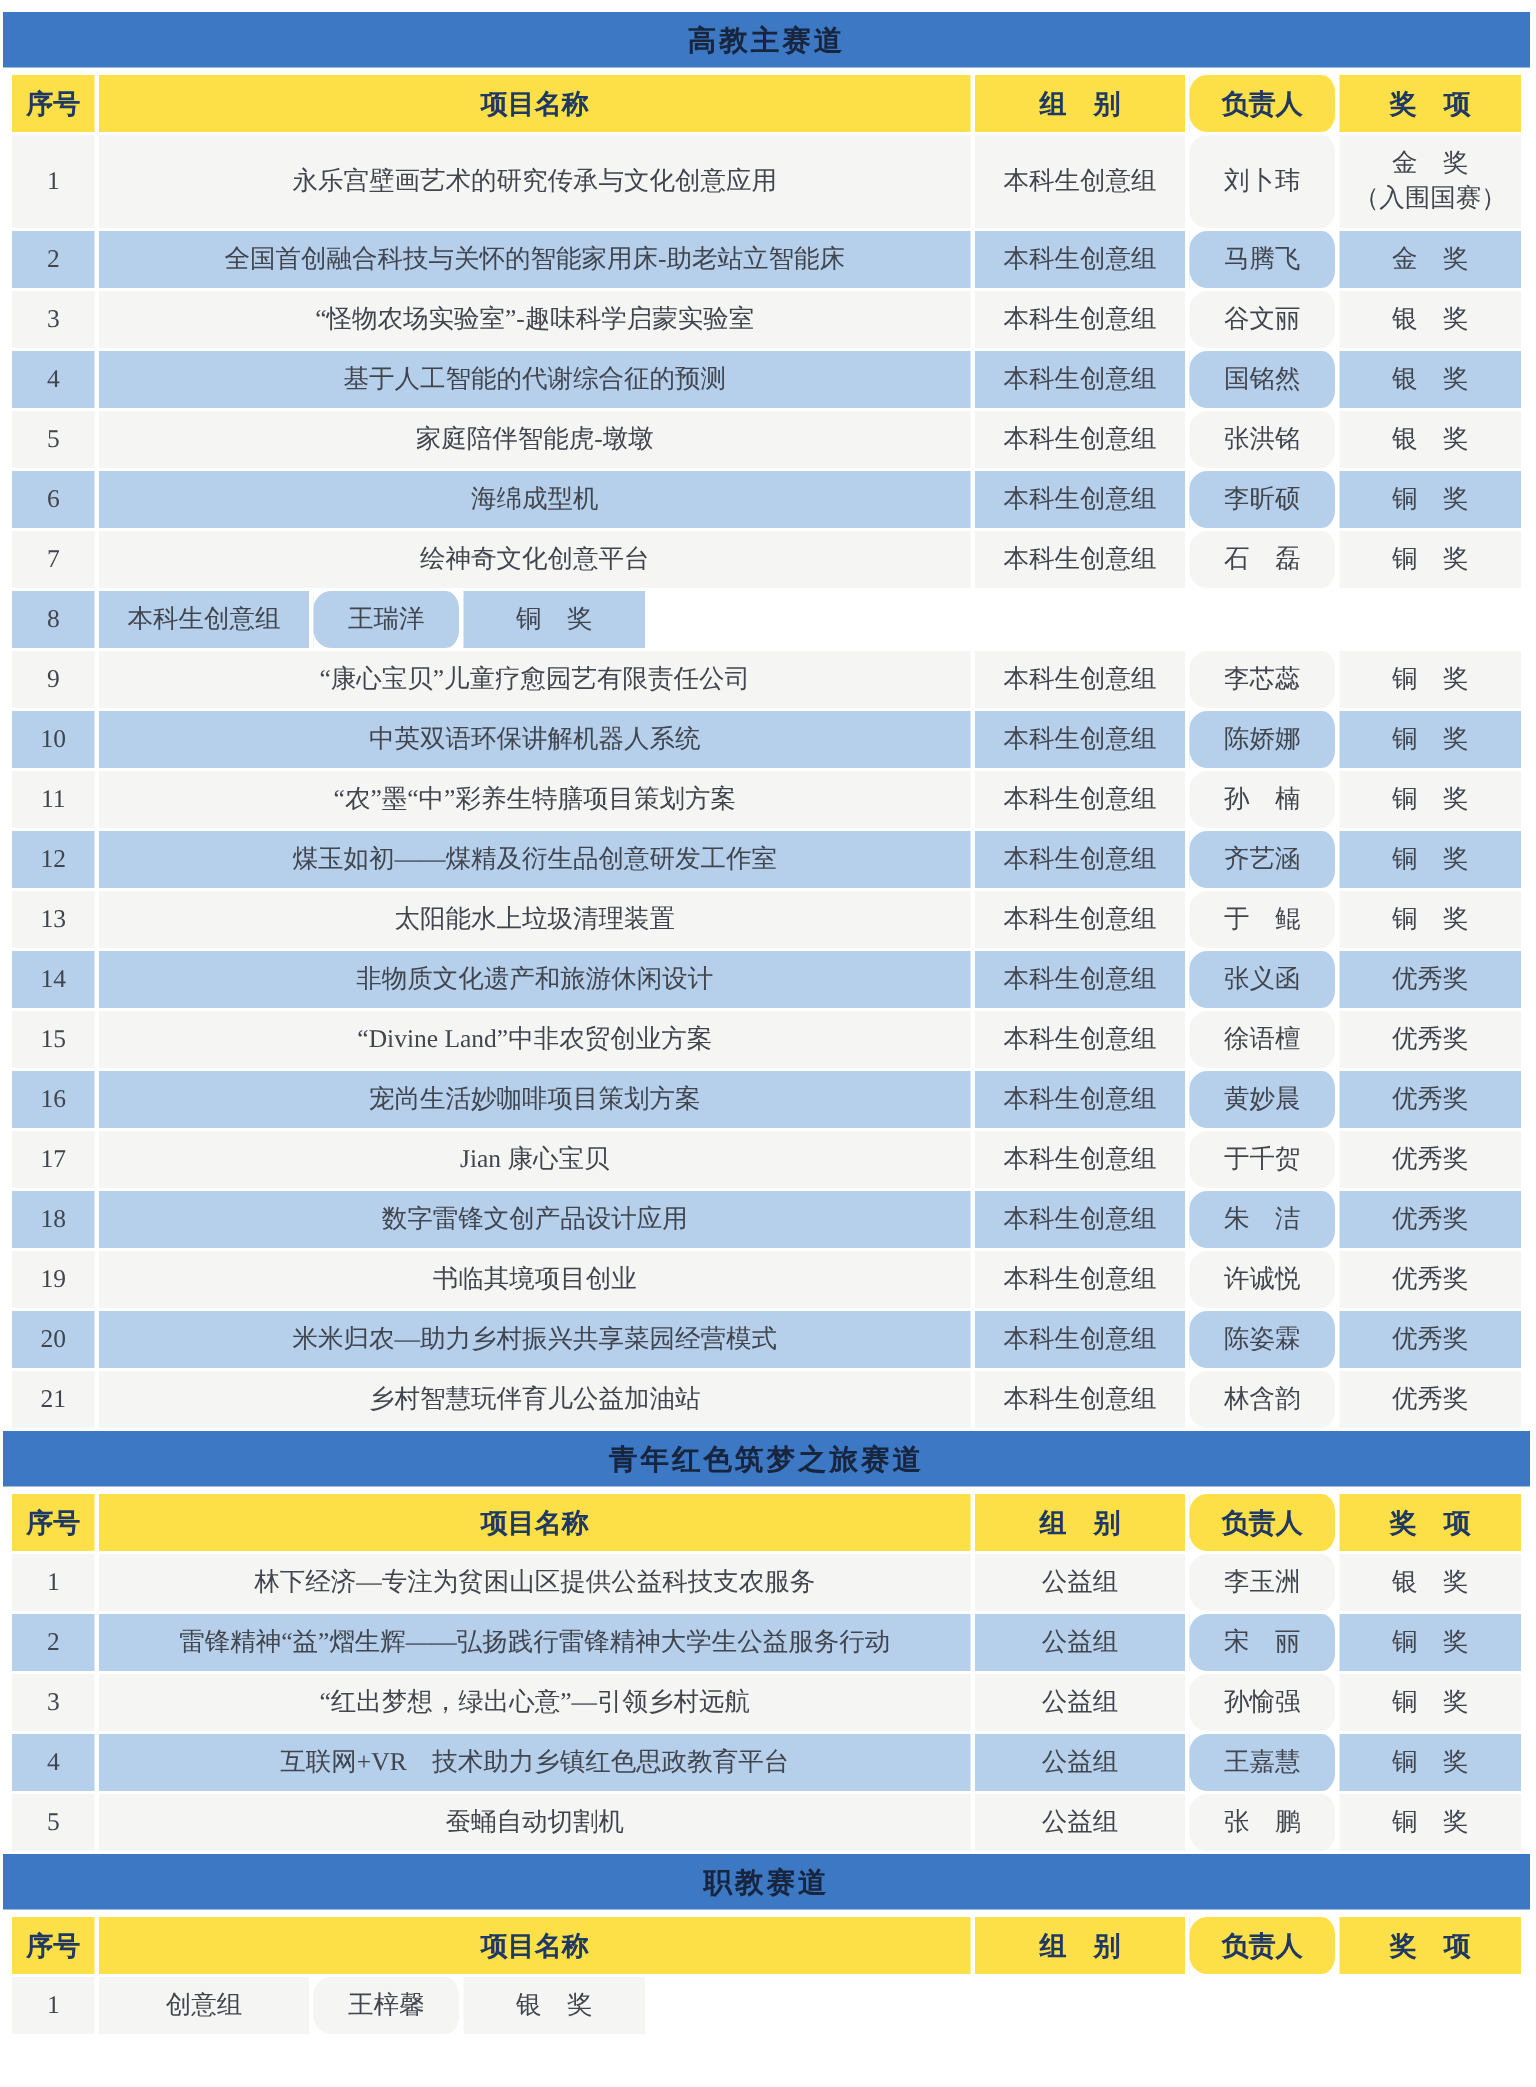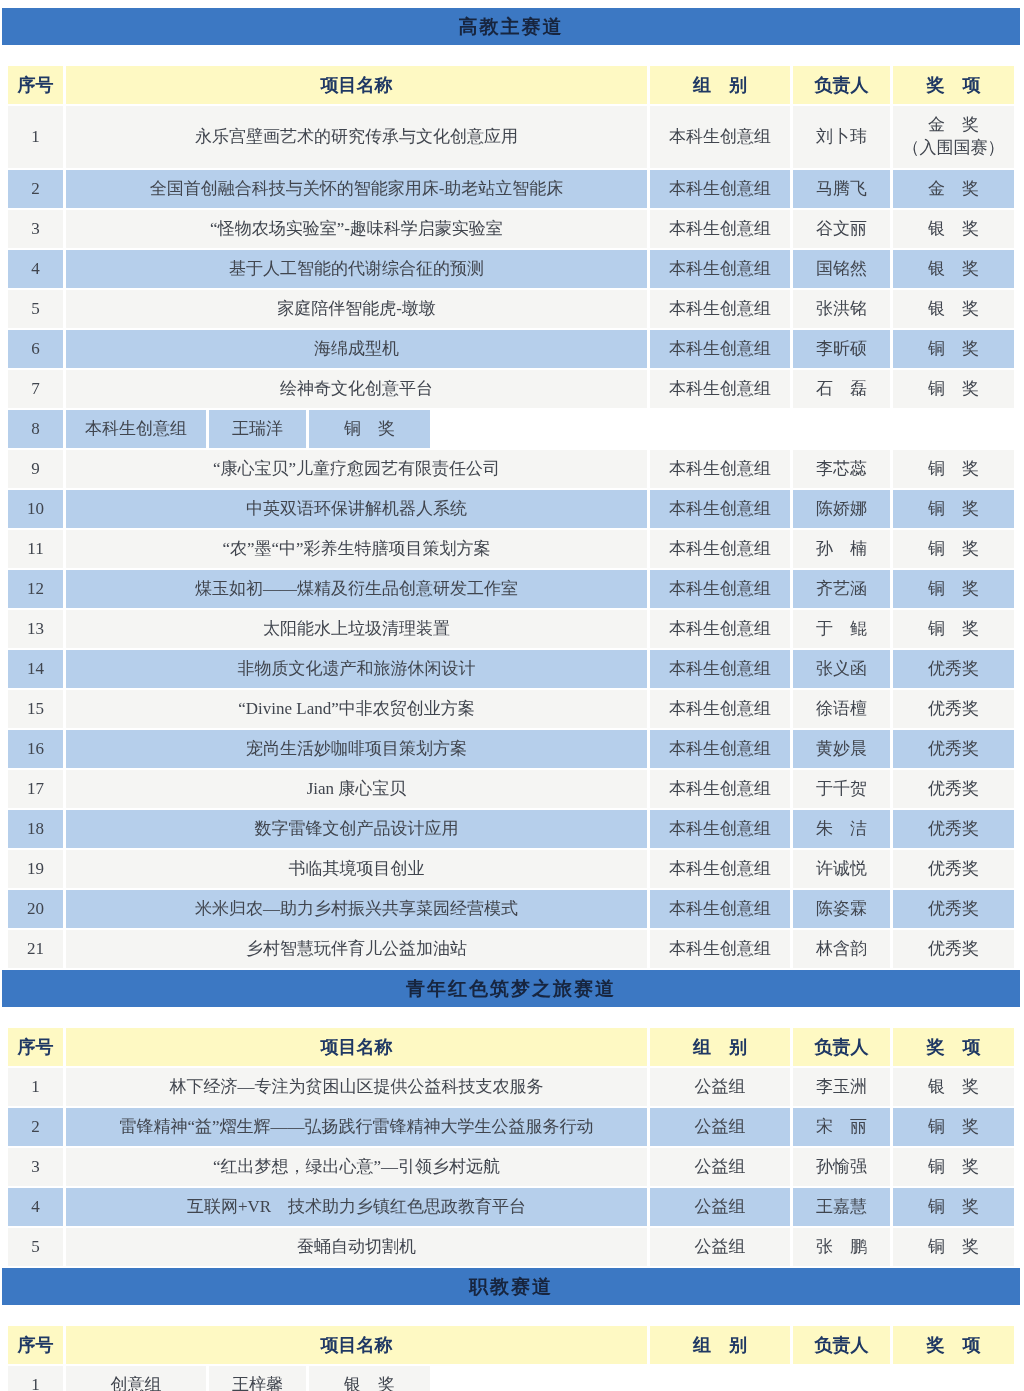--- a/index.html
+++ b/index.html
@@ -16,21 +16,21 @@
   .page {
     box-sizing: border-box;
     width: 1024px;
     height: 1391px;
     padding: 8px 10px 4px 8px;
     background: #ffffff;
   }
   .section { margin: 0; }
   .section-bar {
     height: 37px;
-    margin: 0 -6px 21px -6px;
+    margin: 0 -6px 5px -6px;
     background: #3c78c3;
     display: flex;
     align-items: center;
     justify-content: center;
     color: #17253f;
     font-weight: bold;
     font-size: 19px;
     letter-spacing: 2px;
     text-align: center;
   }
@@ -46,24 +46,24 @@
     justify-content: center;
     text-align: center;
     border-right: 3px solid #ffffff;
     line-height: 1.35;
     padding: 0 4px;
   }
   .cell:last-child { border-right: none; }
   .c-no      { width: 58px;  flex: 0 0 auto; }
   .c-project { flex: 1 1 auto; }
   .c-group   { width: 143px; flex: 0 0 auto; }
-  .c-person  { width: 100px; flex: 0 0 auto; }
+  .c-person  { width: 100px; flex: 0 0 auto; border-radius: 12px; }
   .c-award   { width: 121px; flex: 0 0 auto; }
   .header-row .cell {
-    background: #fef9c3;
+    background: #fde047;
     color: #1f3864;
     font-weight: bold;
     font-size: 18px;
     height: 38px;
   }
   .data-row .cell {
     font-size: 17px;
     color: #40454e;
     height: 38px;
   }

